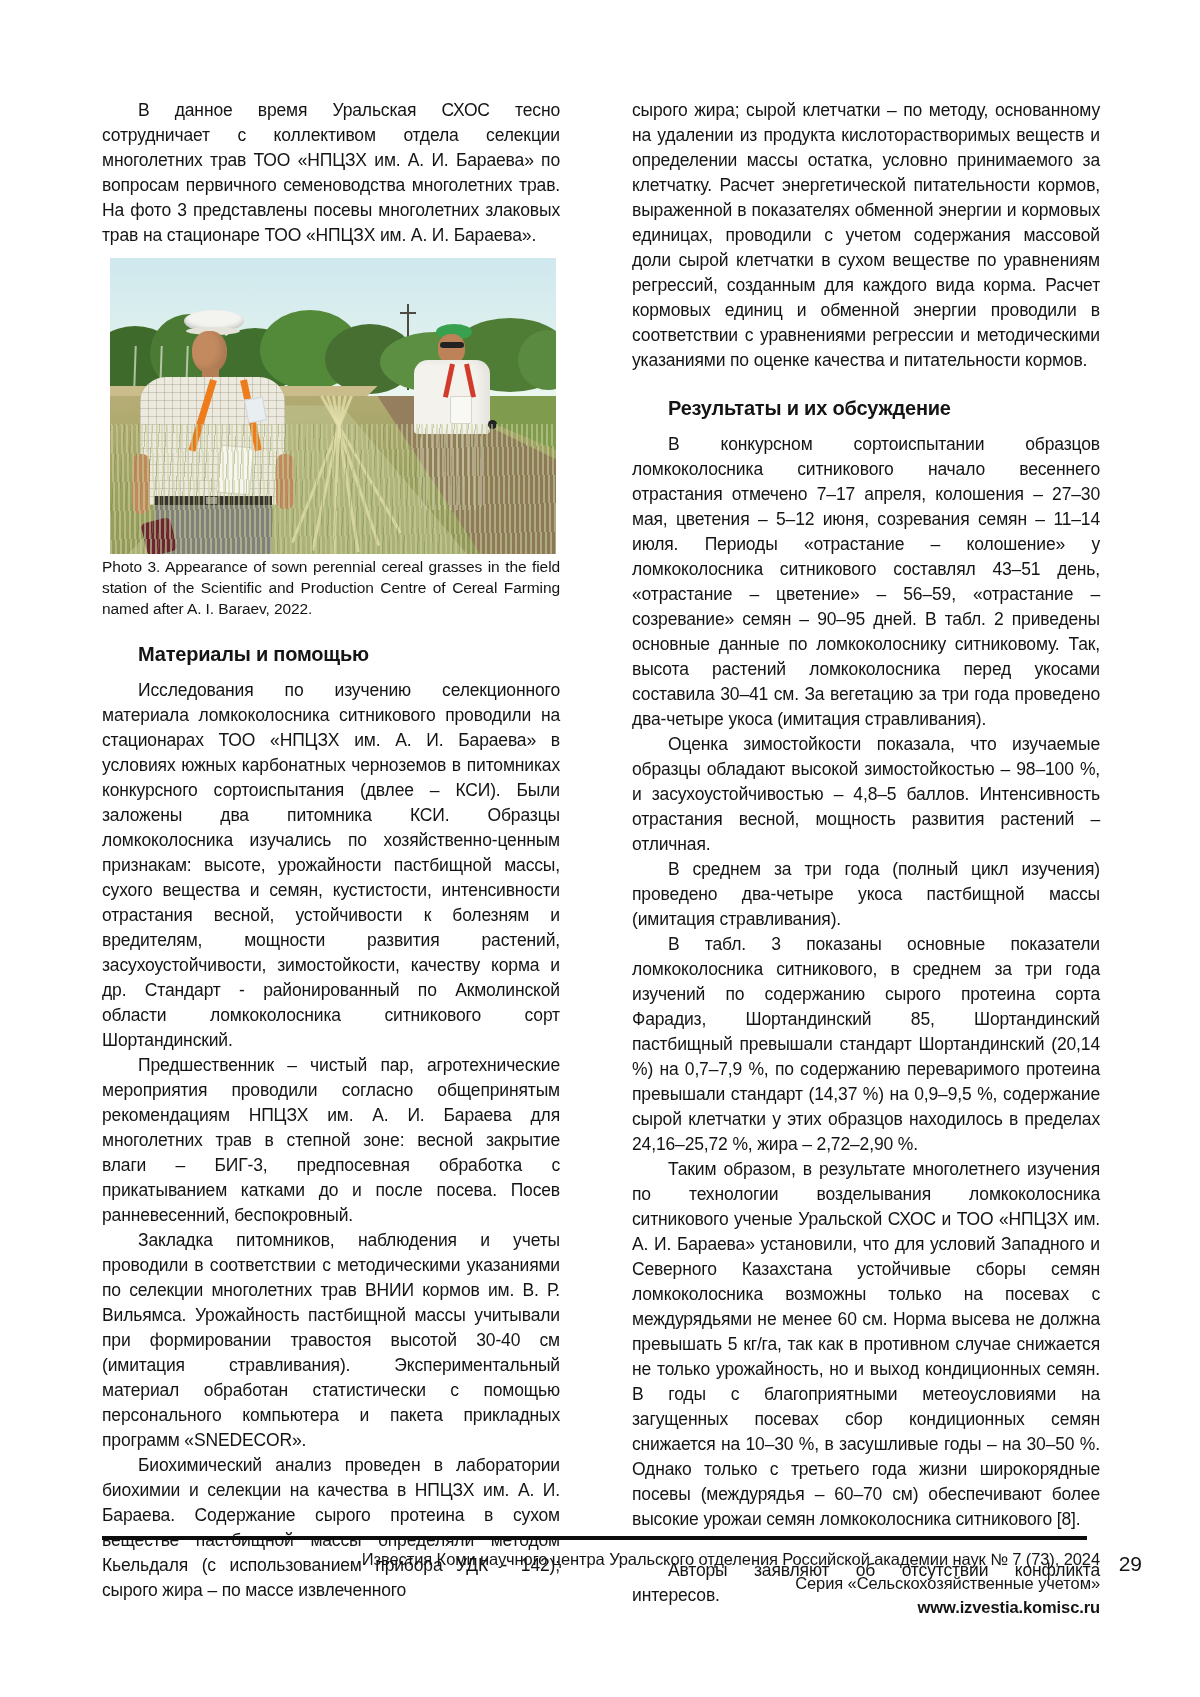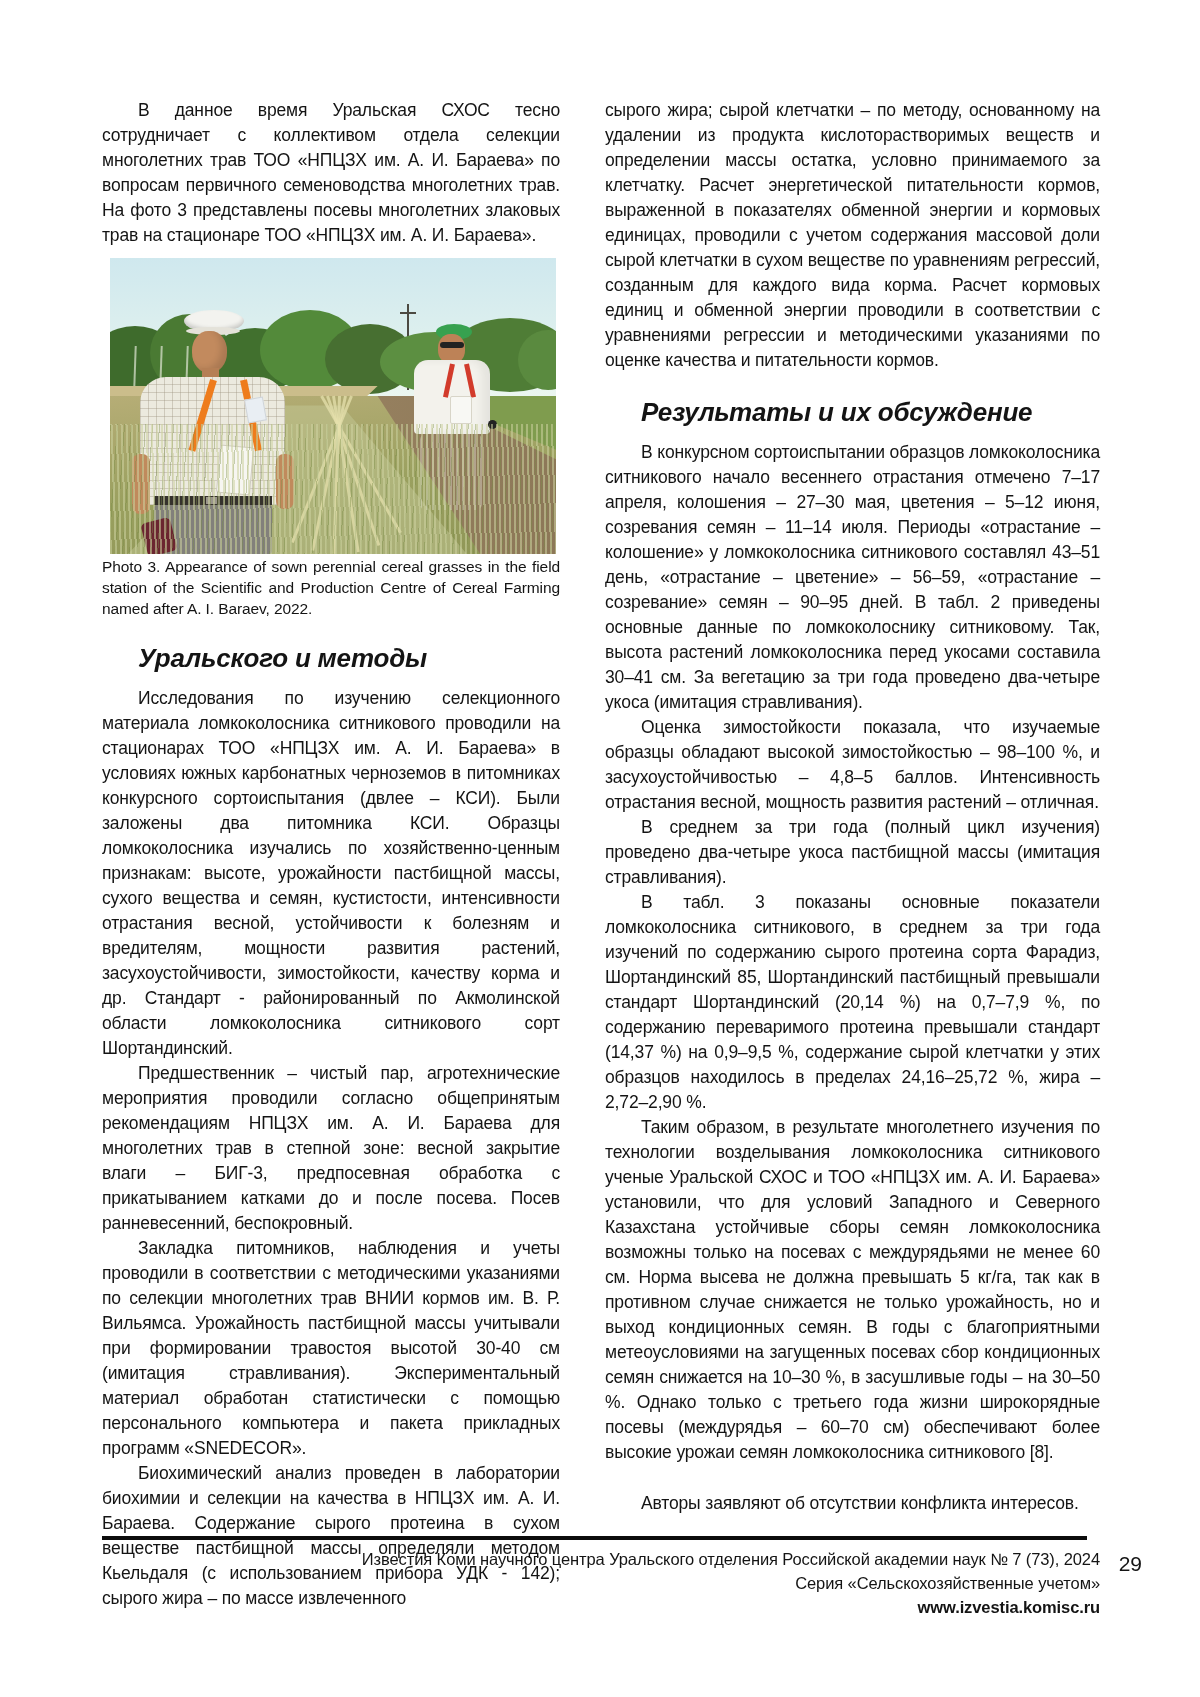--- a/index.html
+++ b/index.html
@@ -1,23 +1,23 @@
 <!DOCTYPE html>
 <html><head>
 <meta charset="utf-8">
 <style>
   html,body{margin:0;padding:0;background:#e9e9e9;}
   .page{position:relative;width:1200px;height:1697px;background:#ffffff;margin:0 auto;
         font-family:"Liberation Sans",sans-serif;color:#141414;overflow:hidden;}
-  .columns{position:absolute;top:98px;left:102px;right:100px;display:flex;gap:45px;}
+  .columns{position:absolute;top:98px;left:102px;right:100px;display:flex;gap:72px;}
   .col-left{flex:0 0 458px;width:458px;}
   .col-right{flex:1;min-width:0;}
   .body{font-size:17.5px;line-height:25px;text-align:justify;margin:0;letter-spacing:-0.15px;}
   .indent{text-indent:36px;}
-  .heading{font-size:26px;font-weight:bold;margin:24px 0 12px 0;text-indent:36px;letter-spacing:-0.2px;font-style:italic;}
+  .heading{font-size:20px;font-weight:bold;margin:24px 0 12px 0;text-indent:36px;letter-spacing:-0.2px;}
   .caption{font-size:15.5px;line-height:21px;text-align:justify;margin:0;letter-spacing:-0.1px;}
   .caption-ru{margin-top:9px;font-weight:600;}
   .conflict{margin-top:26px;}
 
   
   .photo{position:relative;width:446px;height:296px;margin:10px 0 2px 8px;overflow:hidden;background:#dfeff0;}
   .photo *{position:absolute;}
   .ph-sky{left:0;top:0;right:0;height:150px;background:linear-gradient(#cfe8ee 0%,#def0ee 55%,#eef7f0 100%);}
   .ph-pole{left:297px;top:46px;width:2px;height:86px;background:#4c4a42;}
   .ph-pole-arm{left:290px;top:54px;width:16px;height:2px;background:#4c4a42;}
@@ -140,21 +140,21 @@
           <div class="m-belt"></div>
           <div class="m-buckle"></div>
           <div class="m-pants"></div>
           <div class="m-folder"></div>
         </div>
         <div class="ph-grassfg"></div>
       </div>
 
       <p class="caption">Photo 3. Appearance of sown perennial cereal grasses in the field station of the Scientific and Production Centre of Cereal Farming named after A. I. Baraev, 2022.</p>
 
-      <h2 class="heading">Уральского и методы</h2>
+      <h2 class="heading">Материалы и помощью</h2>
       <p class="body indent">Исследования по изучению селекционного материала ломкоколосника ситникового проводили на стационарах ТОО «НПЦЗХ им. А. И. Бараева» в условиях южных карбонатных черноземов в питомниках конкурсного сортоиспытания (двлее – КСИ). Были заложены два питомника КСИ. Образцы ломкоколосника изучались по хозяйственно-ценным признакам: высоте, урожайности пастбищной массы, сухого вещества и семян, кустистости, интенсивности отрастания весной, устойчивости к болезням и вредителям, мощности развития растений, засухоустойчивости, зимостойкости, качеству корма и др. Стандарт - районированный по Акмолинской области ломкоколосника ситникового сорт Шортандинский.</p>
       <p class="body indent">Предшественник – чистый пар, агротехнические мероприятия проводили согласно общепринятым рекомендациям НПЦЗХ им. А. И. Бараева для многолетних трав в степной зоне: весной закрытие влаги – БИГ-3, предпосевная обработка с прикатыванием катками до и после посева. Посев ранневесенний, беспокровный.</p>
       <p class="body indent">Закладка питомников, наблюдения и учеты проводили в соответствии с методическими указаниями по селекции многолетних трав ВНИИ кормов им. В. Р. Вильямса. Урожайность пастбищной массы учитывали при формировании травостоя высотой 30-40 см (имитация стравливания). Экспериментальный материал обработан статистически с помощью персонального компьютера и пакета прикладных программ «SNEDECOR».</p>
       <p class="body indent">Биохимический анализ проведен в лаборатории биохимии и селекции на качества в НПЦЗХ им. А. И. Бараева. Содержание сырого протеина в сухом веществе пастбищной массы определяли методом Кьельдаля (с использованием прибора УДК - 142); сырого жира – по массе извлеченного</p>
     </div>
 
     <div class="col-right">
       <p class="body">сырого жира; сырой клетчатки – по методу, основанному на удалении из продукта кислоторастворимых веществ и определении массы остатка, условно принимаемого за клетчатку. Расчет энергетической питательности кормов, выраженной в показателях обменной энергии и кормовых единицах, проводили с учетом содержания массовой доли сырой клетчатки в сухом веществе по уравнениям регрессий, созданным для каждого вида корма. Расчет кормовых единиц и обменной энергии проводили в соответствии с уравнениями регрессии и методическими указаниями по оценке качества и питательности кормов.</p>
       <h2 class="heading">Результаты и их обсуждение</h2>
       <p class="body indent">В конкурсном сортоиспытании образцов ломкоколосника ситникового начало весеннего отрастания отмечено 7–17 апреля, колошения – 27–30 мая, цветения – 5–12 июня, созревания семян – 11–14 июля. Периоды «отрастание – колошение» у ломкоколосника ситникового составлял 43–51 день, «отрастание – цветение» – 56–59, «отрастание – созревание» семян – 90–95 дней. В табл. 2 приведены основные данные по ломкоколоснику ситниковому. Так, высота растений ломкоколосника перед укосами составила 30–41 см. За вегетацию за три года проведено два-четыре укоса (имитация стравливания).</p>

